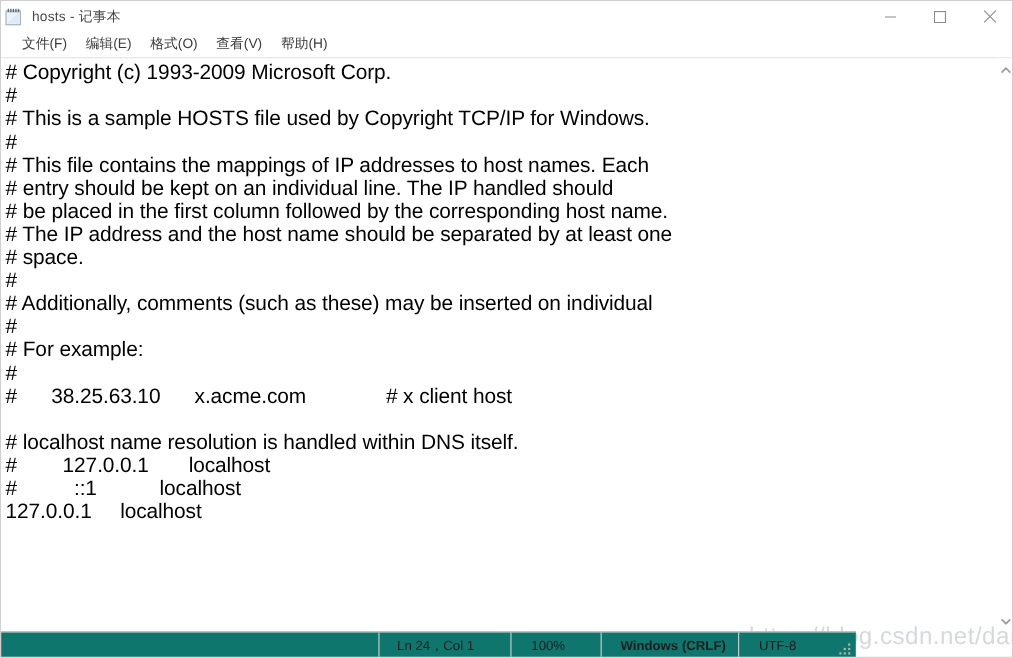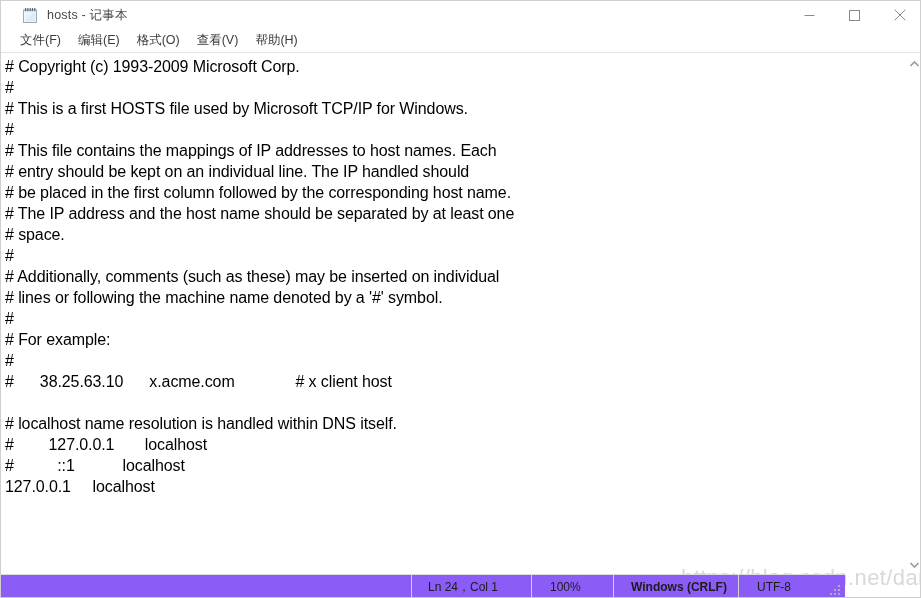--- a/index.html
+++ b/index.html
@@ -31,21 +31,21 @@
     left: 0; top: 0;
     width: 921px;
     height: 28px;
     background: #ffffff;
     display: flex;
     align-items: center;
   }
   .title-left {
     display: flex;
     align-items: center;
-    padding-left: 21px;
+    padding-left: 3px;
     flex: 0 0 auto;
   }
   .app-icon {
     width: 17px;
     height: 17px;
     position: relative;
     display: inline-block;
     margin-right: 8px;
   }
   .title-text {
@@ -107,21 +107,21 @@
     left: 0; top: 0;
     right: 17px;
     bottom: 0;
     overflow: hidden;
     padding: 3px 0 0 4px;
     box-sizing: border-box;
   }
   .line {
     height: 21px;
     line-height: 21px;
-    font-size: 16px;
+    font-size: 19px;
     color: #000000;
     font-family: "Liberation Sans", sans-serif;
     white-space: pre;
     letter-spacing: -0.1px;
   }
   .redline {
     position: absolute;
     left: 4px;
     top: 533px;
     width: 160px;
@@ -156,23 +156,23 @@
     left: 0; top: 19px; bottom: 19px;
     width: 17px;
     background: #ffffff;
   }
 
   
   .statusbar {
     position: absolute;
     left: 0;
     top: 573px;
-    width: 844px;
+    width: 777px;
     height: 25px;
-    background: #8b5cf6;
+    background: #0f766e;
     border-top: 1px solid #dcdcdc;
     box-sizing: border-box;
     display: flex;
     align-items: center;
     justify-content: flex-end;
     font-size: 12px;
     color: #1c1c1c;
     text-align: center;
   }
   .status-cell {
@@ -263,30 +263,29 @@
     <div class="menuitem">格式(O)</div>
     <div class="menuitem">查看(V)</div>
     <div class="menuitem">帮助(H)</div>
   </div>
 
   <div class="editor-area">
 
     <div class="text-canvas" id="text-canvas">
         <div class="line"># Copyright (c) 1993-2009 Microsoft Corp.</div>
         <div class="line">#</div>
-        <div class="line"># This is a first HOSTS file used by Microsoft TCP/IP for Windows.</div>
+        <div class="line"># This is a sample HOSTS file used by Copyright TCP/IP for Windows.</div>
         <div class="line">#</div>
         <div class="line"># This file contains the mappings of IP addresses to host names. Each</div>
         <div class="line"># entry should be kept on an individual line. The IP handled should</div>
         <div class="line"># be placed in the first column followed by the corresponding host name.</div>
         <div class="line"># The IP address and the host name should be separated by at least one</div>
         <div class="line"># space.</div>
         <div class="line">#</div>
         <div class="line"># Additionally, comments (such as these) may be inserted on individual</div>
-        <div class="line"># lines or following the machine name denoted by a '#' symbol.</div>
         <div class="line">#</div>
         <div class="line"># For example:</div>
         <div class="line">#</div>
         <div class="line">#      38.25.63.10      x.acme.com              # x client host</div>
         <div class="line">&nbsp;</div>
         <div class="line"># localhost name resolution is handled within DNS itself.</div>
         <div class="line">#        127.0.0.1       localhost</div>
         <div class="line">#          ::1           localhost</div>
         <div class="line">127.0.0.1     localhost</div>
       </div>

